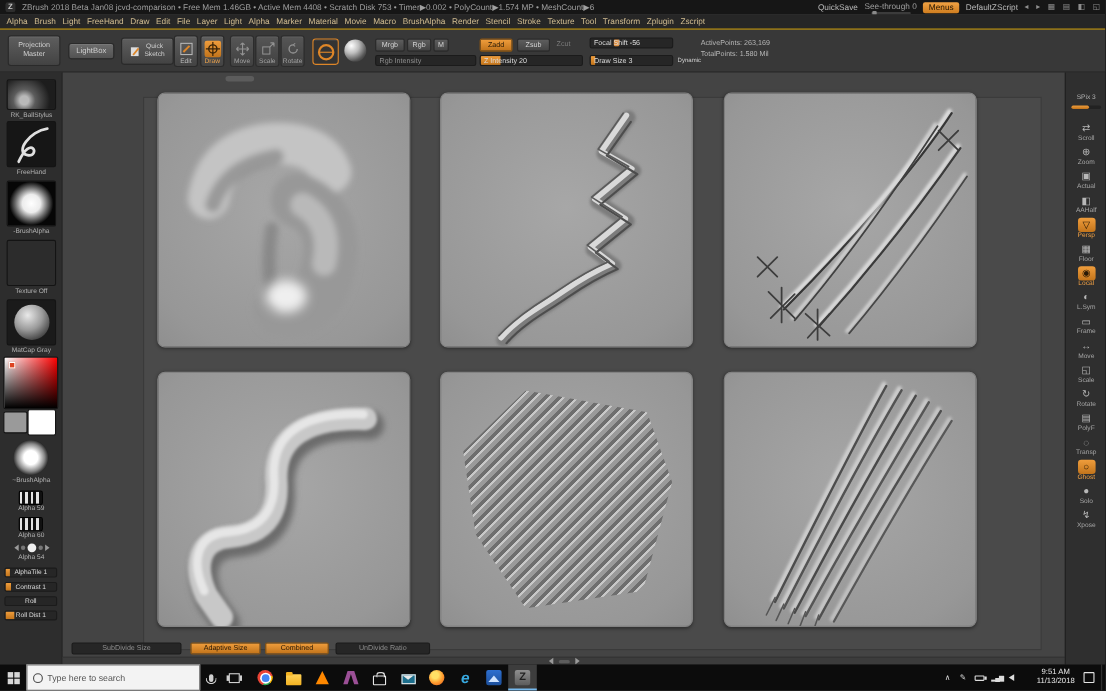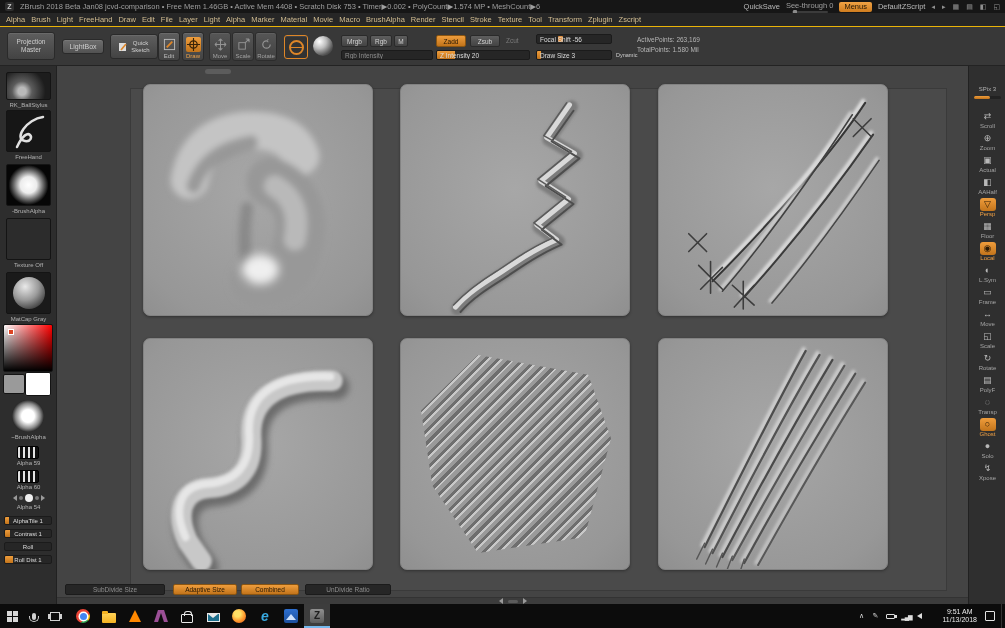--- a/index.html
+++ b/index.html
@@ -576,20 +576,24 @@
 
   <div class="taskbar">
     <div class="startbtn">
       <span class="wingrid">
           <span></span>
           <span></span>
           <span></span>
           <span></span>
         </span>
     </div>
+    <div class="searchbox">
+      <span class="cortana-ring"></span>
+      <input type="text" placeholder="Type here to search" style="">
+    </div>
     <div class="micwrap">
         <span class="mic"></span>
       </div>
     <div class="taskview">
         <span class="tv-rect"></span>
       </div>
 
     <div class="tb-apps">
 
     <span class="tb-app">

